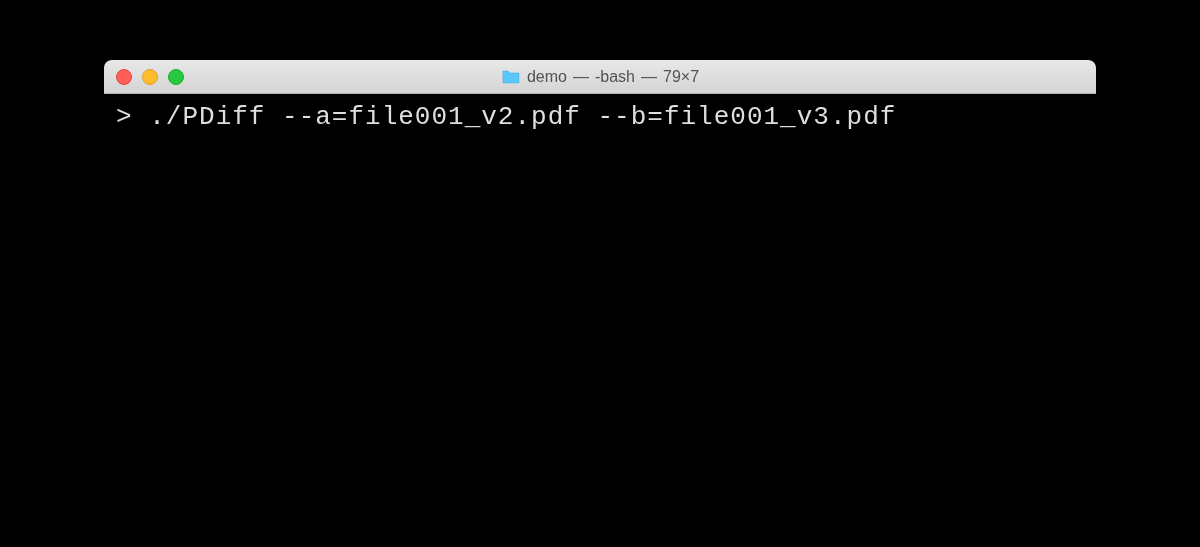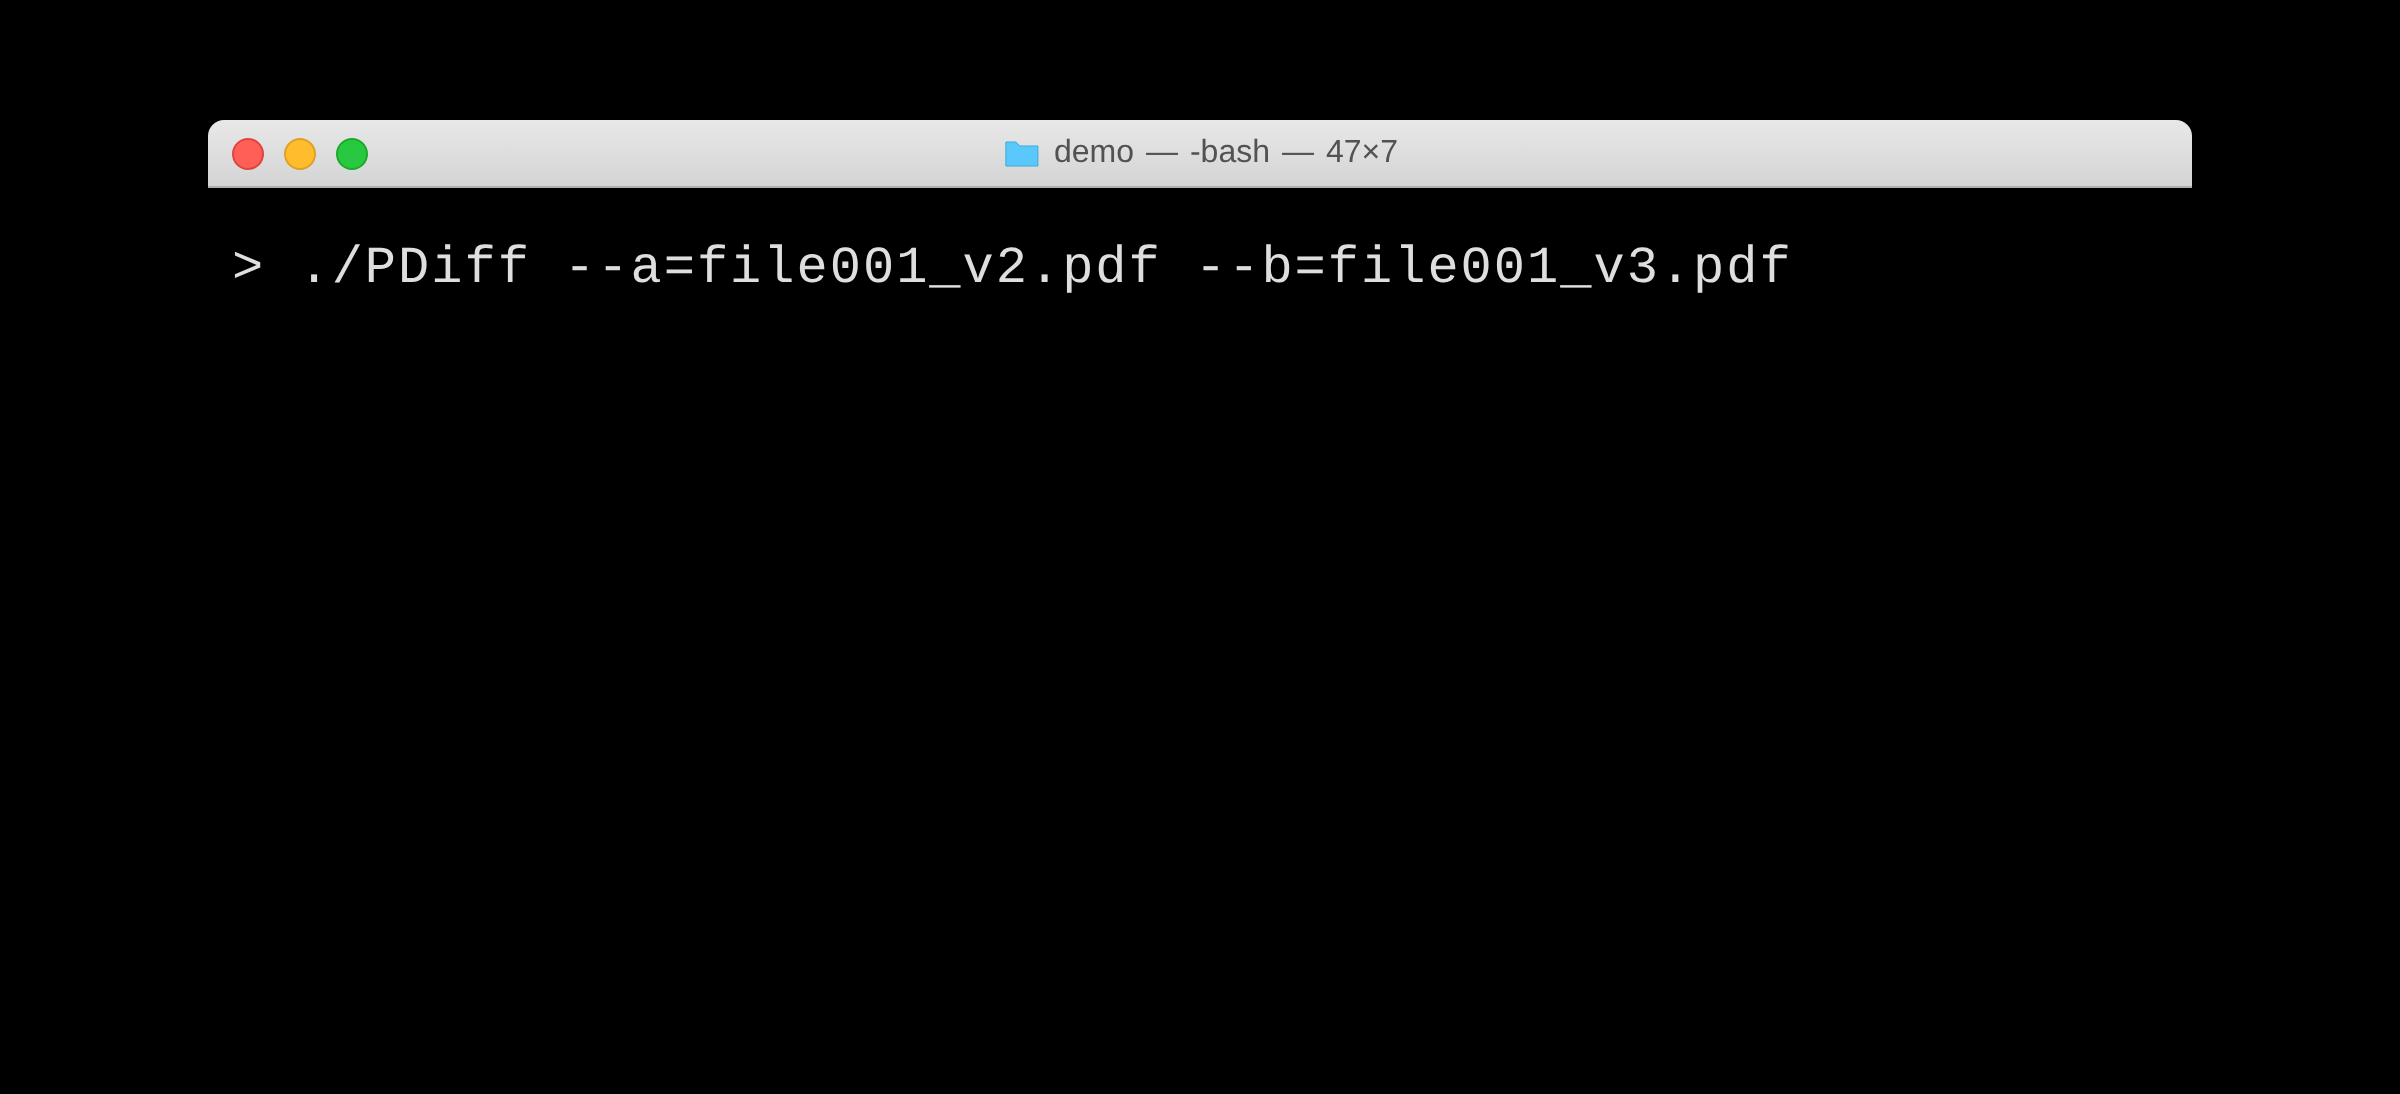--- a/index.html
+++ b/index.html
@@ -81,21 +81,21 @@
     }
     
     .folder-icon svg {
       width: 100%;
       height: 100%;
     }
     
     .terminal-body {
       background: #000000;
       height: 330px;
-      padding: 24px 12px;
+      padding: 7px 12px;
       font-family: 'Menlo', 'Monaco', 'Courier New', monospace;
       font-size: 26px;
       line-height: 1.25;
       color: #dedede;
       letter-spacing: 1px;
     }
     
     .terminal-line {
       white-space: pre-wrap;
       word-break: break-all;
@@ -131,19 +131,19 @@
     <div class="window-title">
       <span class="folder-icon">
         <svg viewBox="0 0 20 16">
           <path d="M2 2 L7 2 L9 4 L18 4 L18 14 L2 14 Z" fill="#5ac8fa" stroke="#3ba9dc" stroke-width="0.5"></path>
         </svg>
       </span>
       <span>demo</span>
       <span>—</span>
       <span>-bash</span>
       <span>—</span>
-      <span>47×7</span>
+      <span>79×7</span>
     </div>
   </div>
   <div class="terminal-body">
     <div class="terminal-line"><span class="prompt">&gt; </span><span class="command-text">./PDiff --a=file001_v2.pdf --b=file001_v3.pdf</span></div>
   </div>
 </div>
 
 </body></html>

